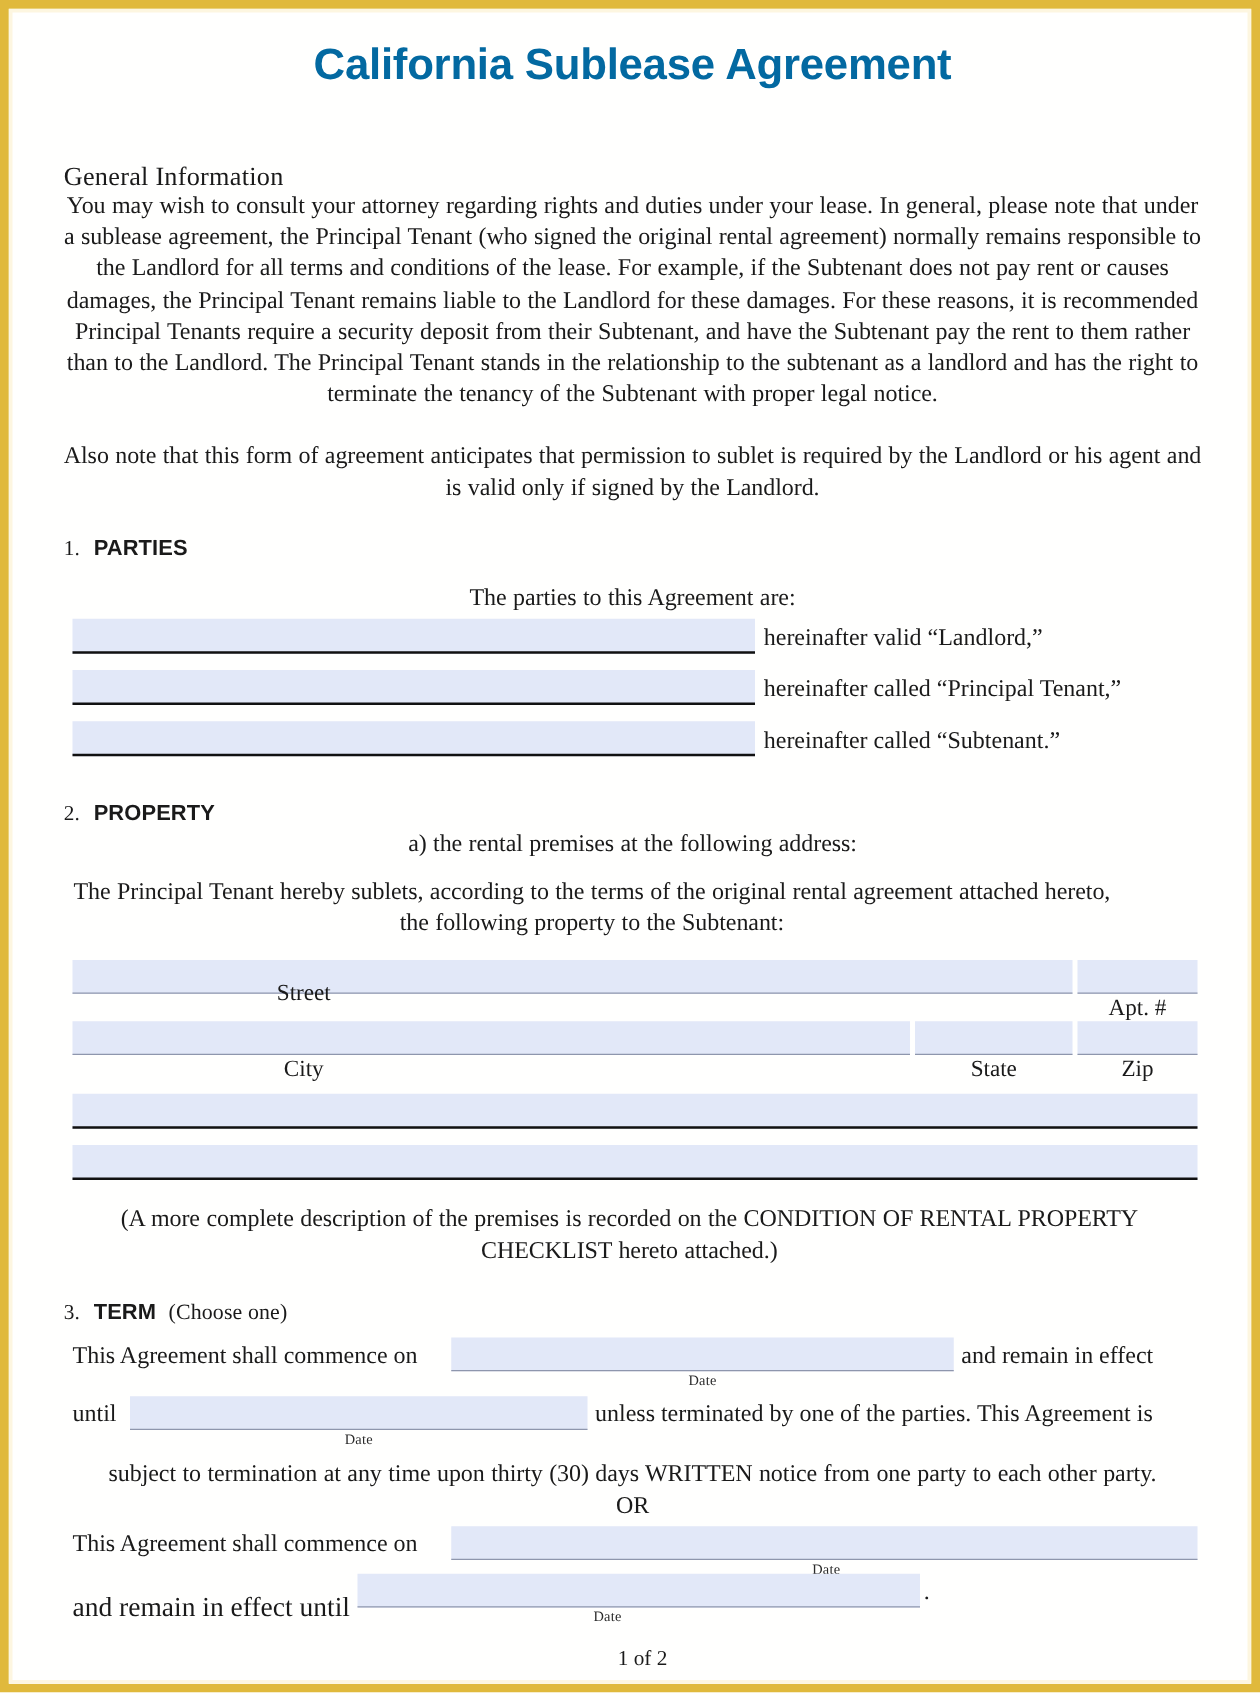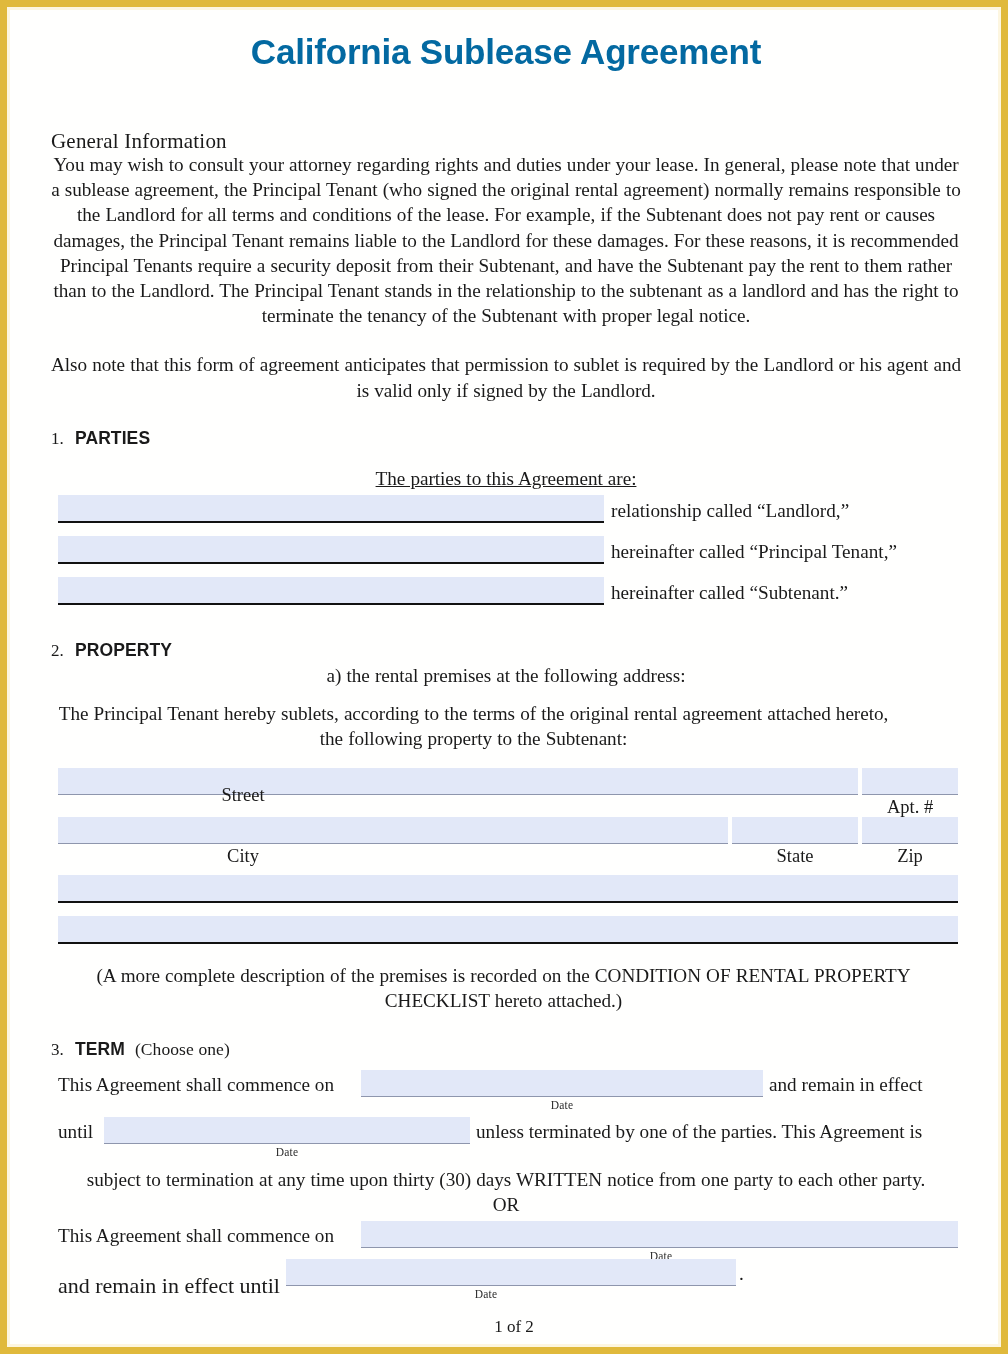--- a/index.html
+++ b/index.html
@@ -140,25 +140,25 @@
 
       <p class="body">You may wish to consult your attorney regarding rights and duties under your lease. In general, please note that under a sublease agreement, the Principal Tenant (who signed the original rental agreement) normally remains responsible to the Landlord for all terms and conditions of the lease. For example, if the Subtenant does not pay rent or causes damages, the Principal Tenant remains liable to the Landlord for these damages. For these reasons, it is recommended Principal Tenants require a security deposit from their Subtenant, and have the Subtenant pay the rent to them rather than to the Landlord. The Principal Tenant stands in the relationship to the subtenant as a landlord and has the right to terminate the tenancy of the Subtenant with proper legal notice.</p>
 
       <p class="body para-gap">Also note that this form of agreement anticipates that permission to sublet is required by the Landlord or his agent and is valid only if signed by the Landlord.</p>
 
       <div class="sec-head" style="margin-top:25px;">
         <span class="num">1.</span>
         <span style="margin-left:6px;">PARTIES</span>
       </div>
 
-      <p class="body" style="margin-top:17px;text-decoration:underline;">The parties to this Agreement are:</p>
+      <p class="body" style="margin-top:17px;">The parties to this Agreement are:</p>
 
       <div class="row" style="height:41px; margin-top:4px;">
         <span class="fld abs" style="left:7px; top:0px; width:546px;"></span>
-        <span class="abs" style="left:560px; top:5px; font-size:19.2px;">relationship called “Landlord,”</span>
+        <span class="abs" style="left:560px; top:5px; font-size:19.2px;">hereinafter valid “Landlord,”</span>
       </div>
 
       <div class="row" style="height:41px;">
         <span class="fld abs" style="left:7px; top:0px; width:546px;"></span>
         <span class="abs" style="left:560px; top:5px; font-size:19.2px;">hereinafter called “Principal Tenant,”</span>
       </div>
 
       <div class="row" style="height:41px;">
         <span class="fld abs" style="left:7px; top:0px; width:546px;"></span>
         <span class="abs" style="left:560px; top:5px; font-size:19.2px;">hereinafter called “Subtenant.”</span>

